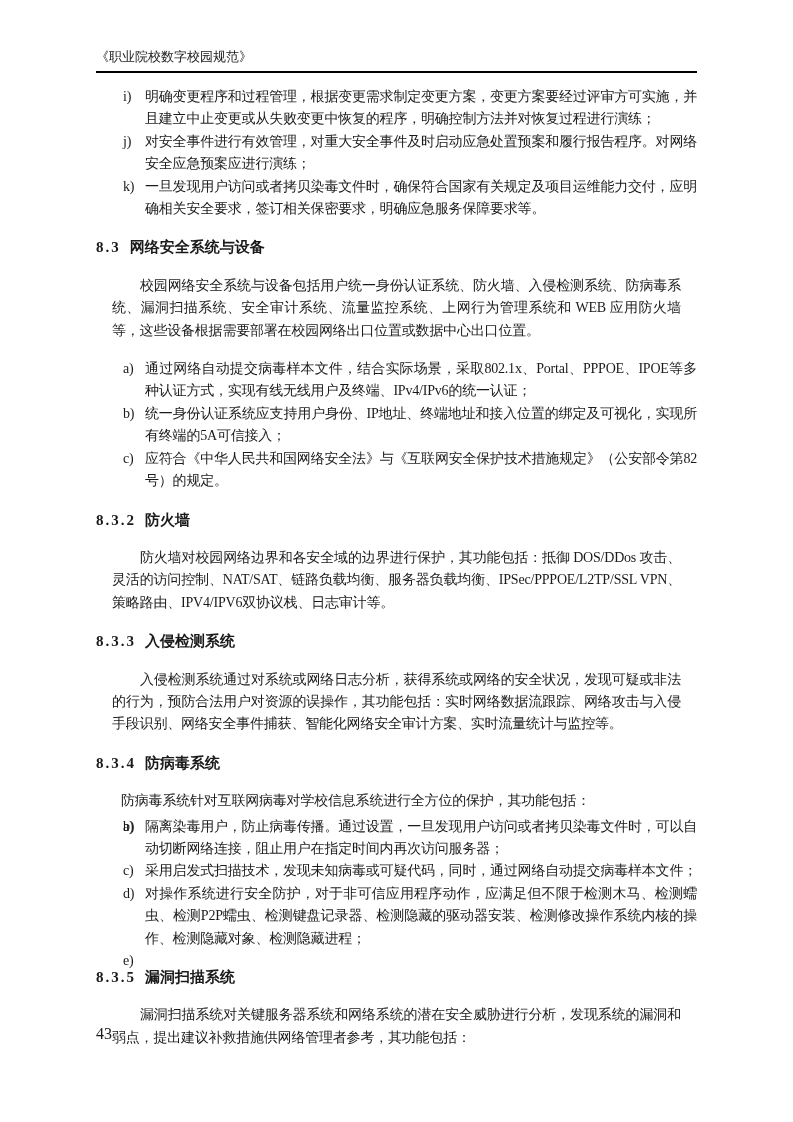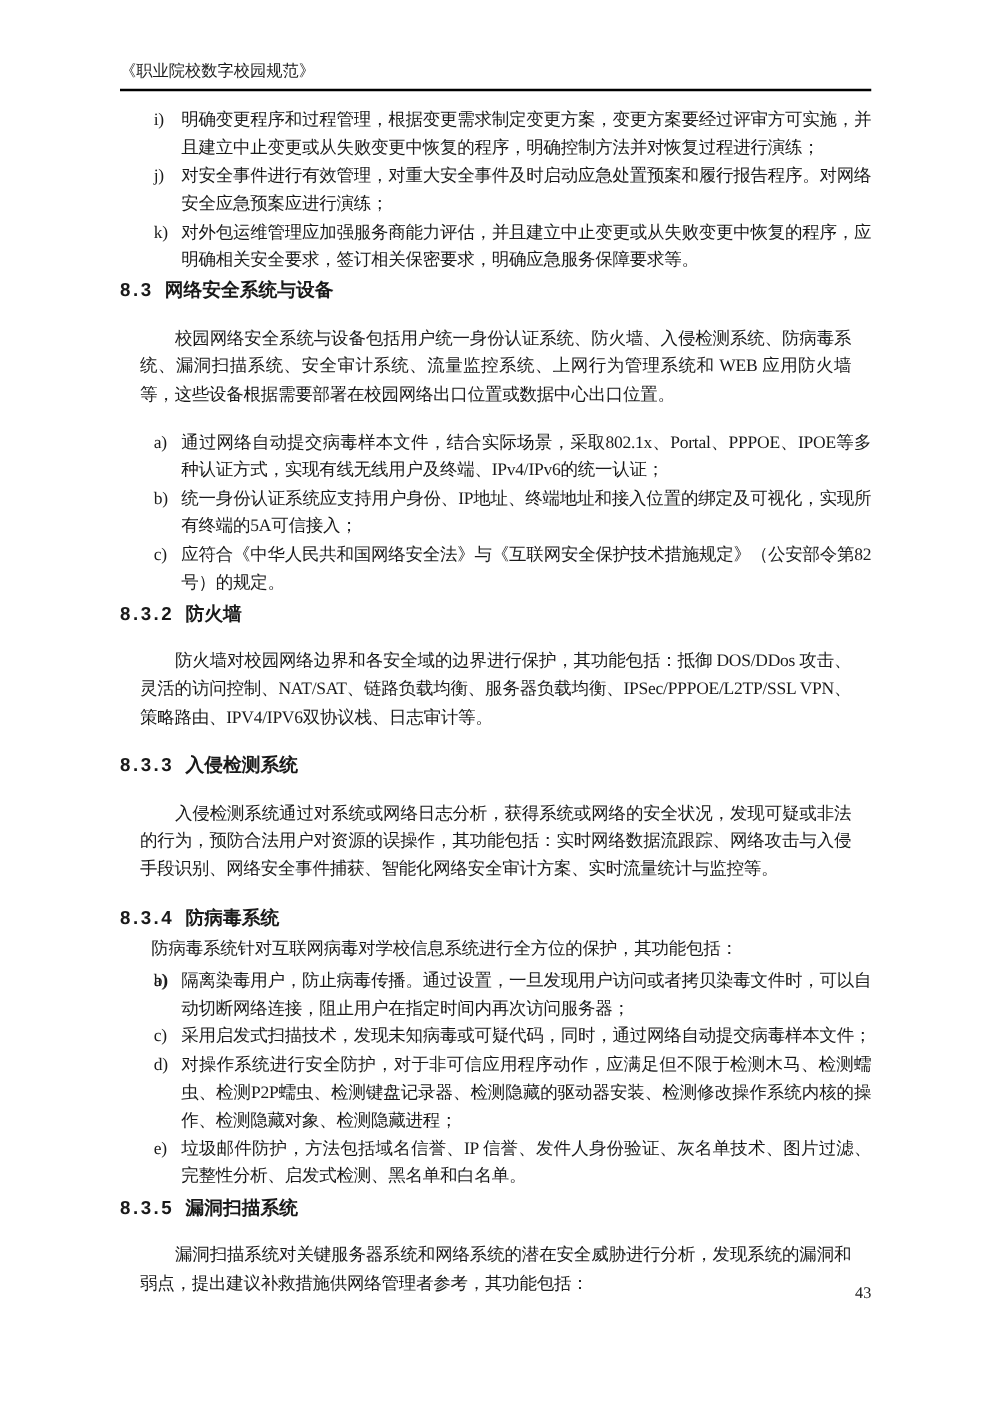--- a/index.html
+++ b/index.html
@@ -34,22 +34,22 @@
     top: 86px;
     left: 96px;
     width: 601px;
     font-size: 14px;
     line-height: 22.4px;
     letter-spacing: -0.2px;
     text-align: justify;
   }
   
   .sec {
-    margin: 2px 0;
-    font-family: Liberation Sans, sans-serif;
+    margin: 16px 0;
+    font-family: Liberation Serif, serif;
     font-weight: bold;
     font-size: 15px;
     line-height: 22.4px;
     letter-spacing: 0;
     text-align: left;
   }
   .sec .num {
     letter-spacing: 2px;
     margin-right: 9px;
     font-weight: bold;
@@ -72,22 +72,22 @@
     position: absolute;
     left: 27px;
     top: 0;
   }
   
   .footer {
     position: absolute;
     top: 1025px;
     left: 96px;
     width: 601px;
-    text-align: right;
-    font-size: 13px;
+    text-align: left;
+    font-size: 16px;
     line-height: 18px;
     font-family: Liberation Serif, serif;
   }
 </style>
 </head>
 <body>
 
 <div class="page">
 
   <div class="header">
@@ -100,21 +100,21 @@
       <div class="li">
         <span class="lbl">i)</span>
         <span class="txt">明确变更程序和过程管理，根据变更需求制定变更方案，变更方案要经过评审方可实施，并且建立中止变更或从失败变更中恢复的程序，明确控制方法并对恢复过程进行演练；</span>
       </div>
       <div class="li">
         <span class="lbl">j)</span>
         <span class="txt">对安全事件进行有效管理，对重大安全事件及时启动应急处置预案和履行报告程序。对网络安全应急预案应进行演练；</span>
       </div>
       <div class="li">
         <span class="lbl">k)</span>
-        <span class="txt">对外包运维管理应加强服务商能力评估，并且建立中止变更或从失败变更中恢复的程序，应明确相关安全要求，签订相关保密要求，明确应急服务保障要求等。</span>
+        <span class="txt">一旦发现用户访问或者拷贝染毒文件时，确保符合国家有关规定及项目运维能力交付，应明确相关安全要求，签订相关保密要求，明确应急服务保障要求等。</span>
       </div>
     </div>
 
     <h3 class="sec">
       <span class="num">8.3</span><span class="ttl">网络安全系统与设备</span>
     </h3>
     <p class="para">校园网络安全系统与设备包括用户统一身份认证系统、防火墙、入侵检测系统、防病毒系统、漏洞扫描系统、安全审计系统、流量监控系统、上网行为管理系统和 WEB 应用防火墙等，这些设备根据需要部署在校园网络出口位置或数据中心出口位置。</p>
 
     <div>
       <div class="li">
@@ -156,21 +156,20 @@
       <div class="li">
         <span class="lbl">c)</span>
         <span class="txt">采用启发式扫描技术，发现未知病毒或可疑代码，同时，通过网络自动提交病毒样本文件；</span>
       </div>
       <div class="li">
         <span class="lbl">d)</span>
         <span class="txt">对操作系统进行安全防护，对于非可信应用程序动作，应满足但不限于检测木马、检测蠕虫、检测P2P蠕虫、检测键盘记录器、检测隐藏的驱动器安装、检测修改操作系统内核的操作、检测隐藏对象、检测隐藏进程；</span>
       </div>
       <div class="li">
         <span class="lbl">e)</span>
-        <span class="txt">垃圾邮件防护，方法包括域名信誉、IP 信誉、发件人身份验证、灰名单技术、图片过滤、完整性分析、启发式检测、黑名单和白名单。</span>
       </div>
     </div>
 
     <h3 class="sec">
       <span class="num">8.3.5</span><span class="ttl">漏洞扫描系统</span>
     </h3>
     <p class="para">漏洞扫描系统对关键服务器系统和网络系统的潜在安全威胁进行分析，发现系统的漏洞和弱点，提出建议补救措施供网络管理者参考，其功能包括：</p>
 
   </div>
 

